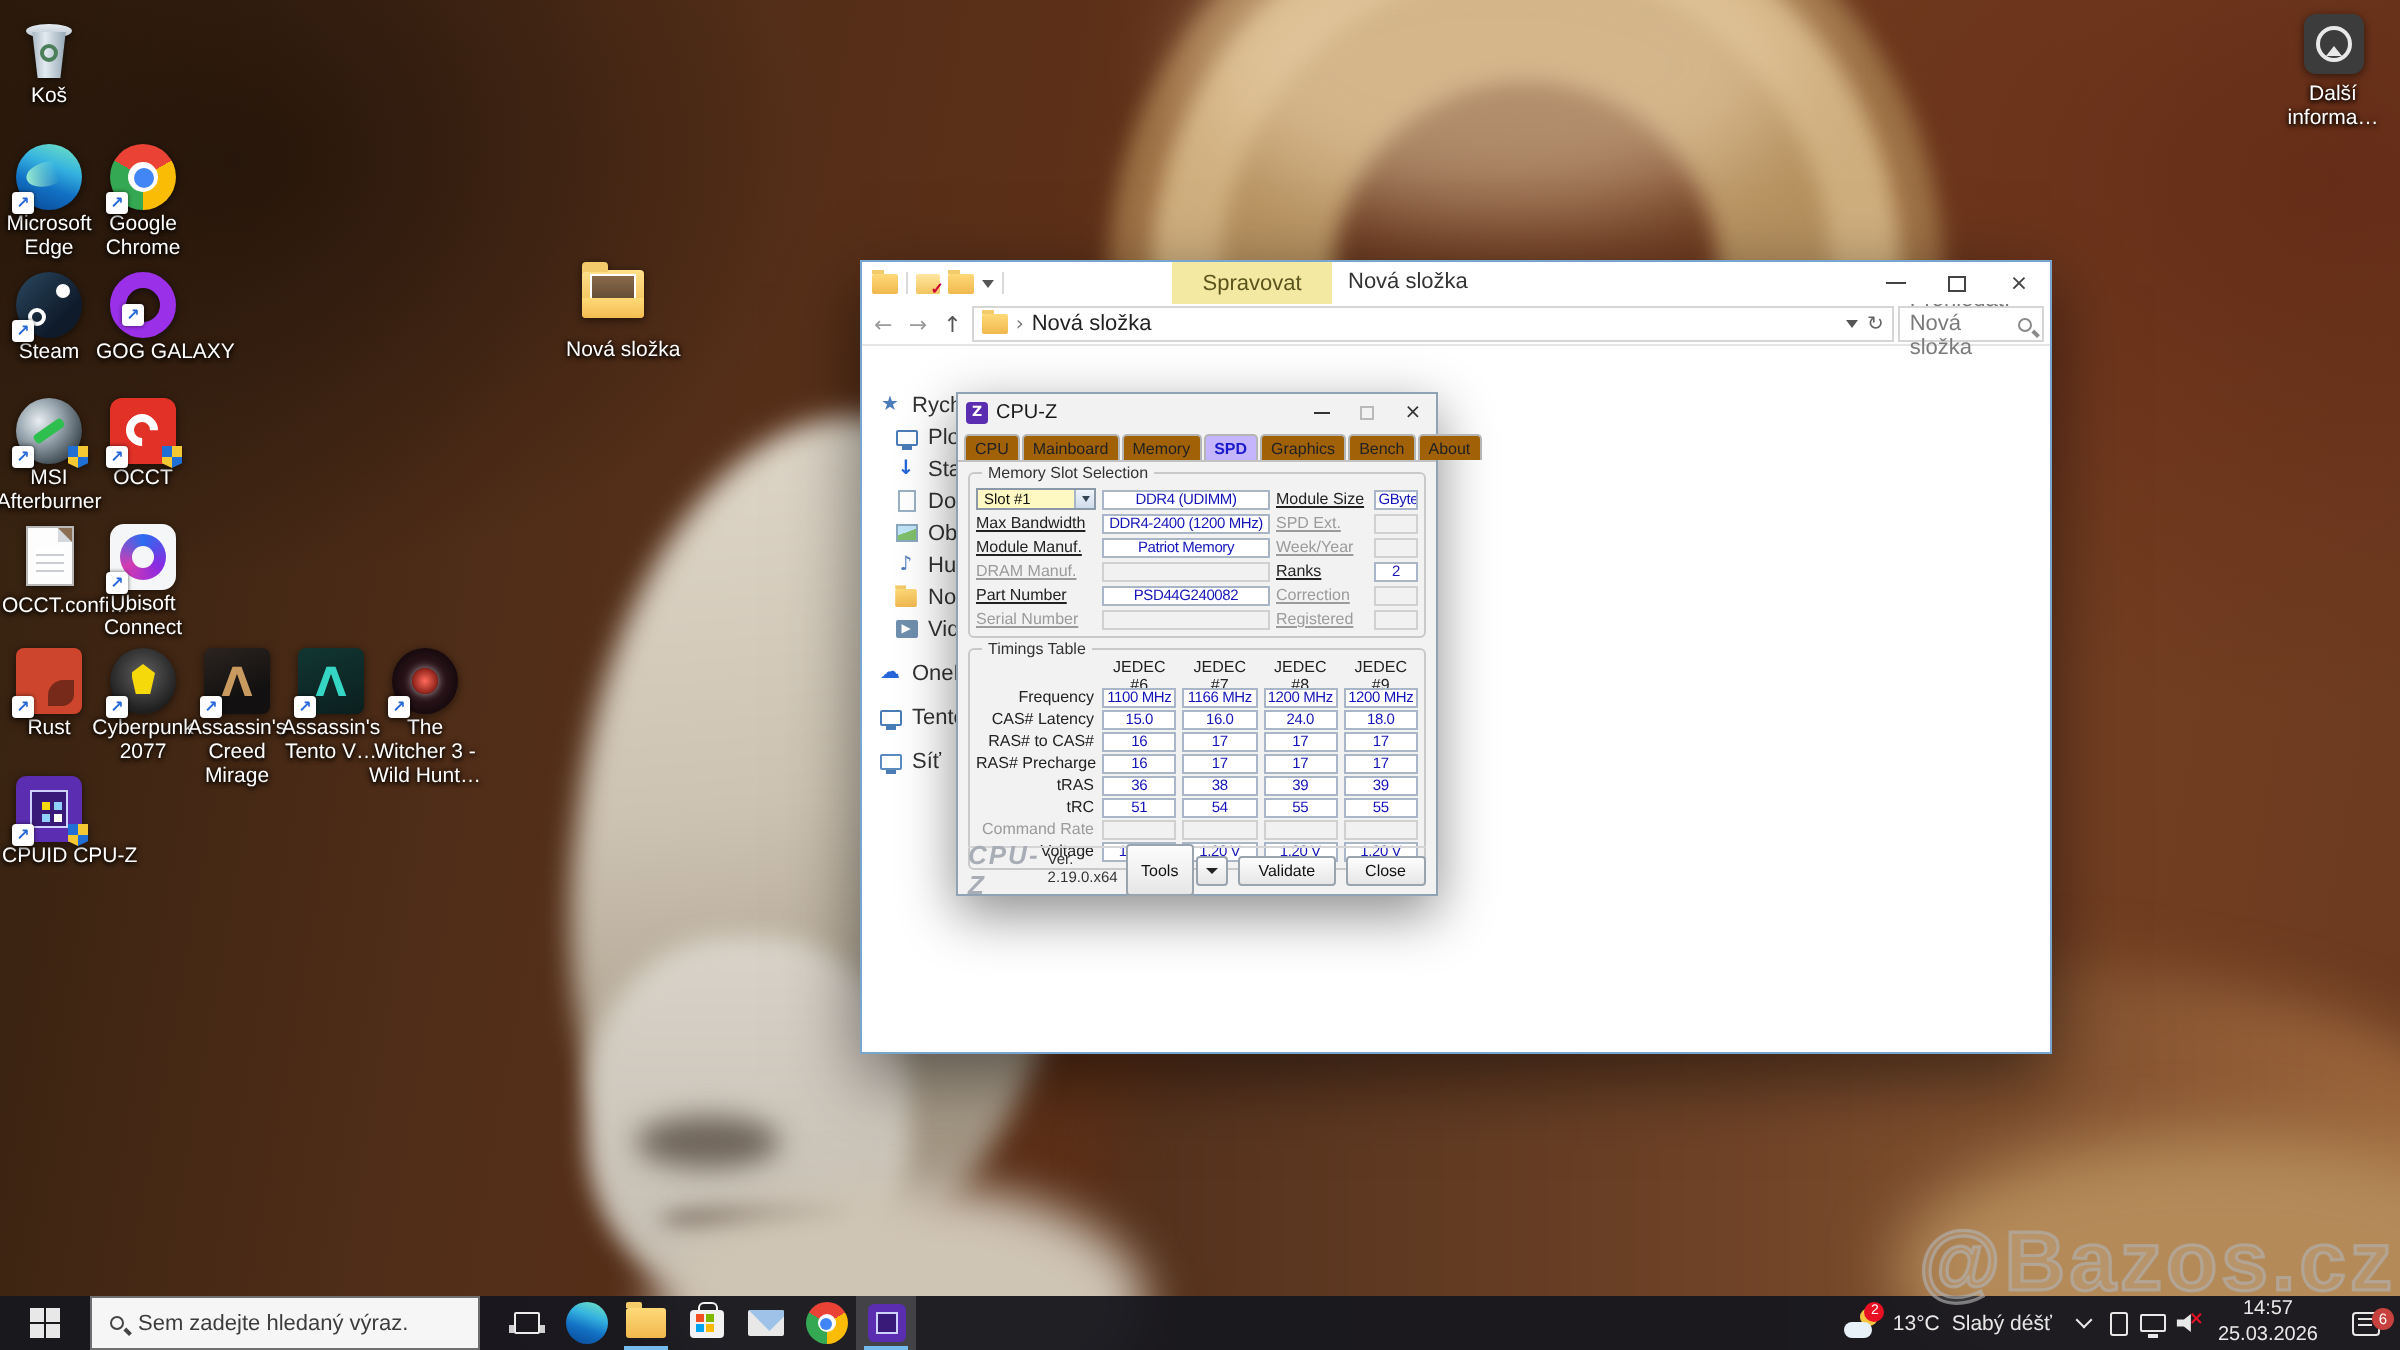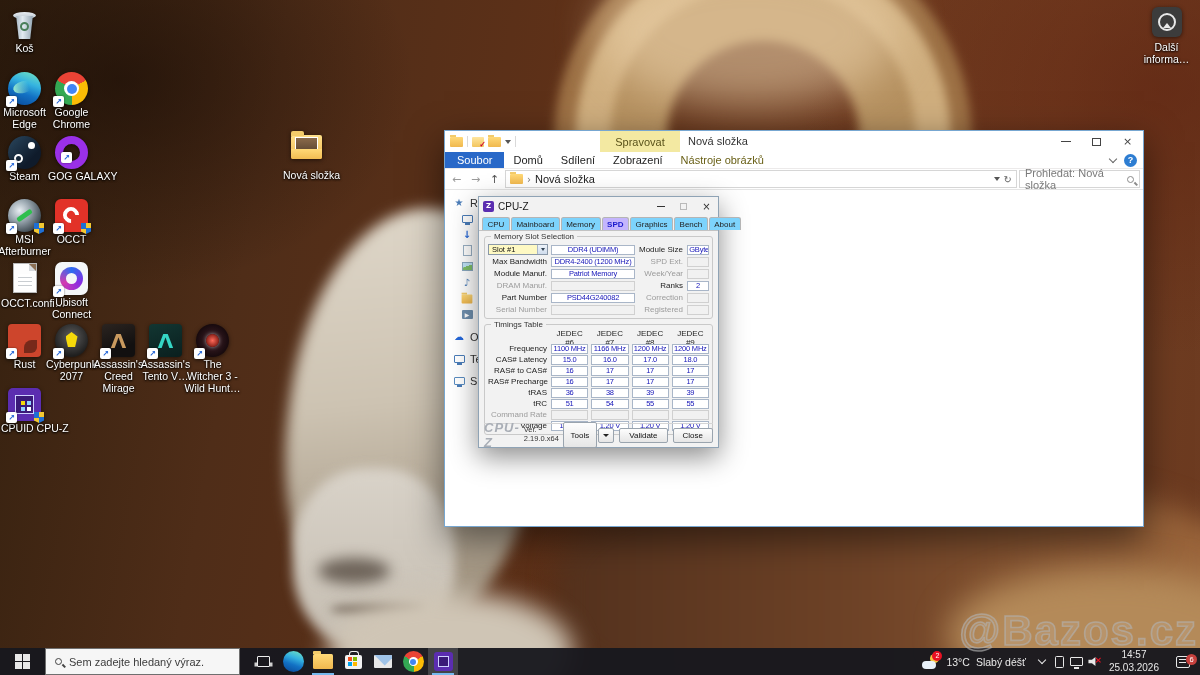--- a/index.html
+++ b/index.html
@@ -88,21 +88,21 @@
   .a-fold { width:31px; height:24px; margin:6px auto 0; background:linear-gradient(#ffe08a,#f0b84e); border-radius:2px; position:relative; }
   .a-fold::before { content:""; position:absolute; left:0; top:-4px; width:13px; height:5px; background:#f3cb6a; border-radius:2px 2px 0 0; }
   .a-fold .photo { position:absolute; left:4px; top:2px; right:4px; bottom:6px; background:linear-gradient(#8a6a4a,#5d4632); border:1px solid #fff; }
   .a-fold .front { position:absolute; left:0; right:0; bottom:0; height:10px; background:linear-gradient(#ffd977,#f2bd52); border-radius:0 0 2px 2px; }
   .a-spot { width:30px; height:30px; margin:1px auto 0; background:#3c3c3c; border-radius:6px; position:relative; }
   .a-spot .cir { position:absolute; inset:6px; border:2px solid #e8e8e8; border-radius:50%; }
   .a-spot .mt { position:absolute; left:11px; bottom:9px; width:0; height:0;
     border-left:4px solid transparent; border-right:4px solid transparent; border-bottom:5px solid #e8e8e8; }
 
   
-  #explorer { position:absolute; left:444px; top:130px; width:700px; height:397px; background:#fff;
+  #explorer { position:absolute; left:430px; top:130px; width:596px; height:397px; background:#fff;
     border:1px solid #77a7d1; box-shadow:0 12px 34px rgba(0,0,0,.5); z-index:10; font-size:11px; color:#222; }
   .ex-title { height:21px; position:relative; display:flex; align-items:center; background:#fff; }
   .qat { display:flex; align-items:center; gap:4px; padding-left:5px; }
   .mini-fold { width:13px; height:10px; background:linear-gradient(#ffd978,#f0b84e); border-radius:1px; position:relative; }
   .mini-fold::before { content:""; position:absolute; left:0; top:-2px; width:6px; height:2px; background:#f3cb6a; }
   .mini-prop { width:12px; height:10px; background:linear-gradient(#ffe6a0,#f2c55e); border-radius:1px; position:relative; }
   .mini-prop::after { content:"✓"; position:absolute; right:-2px; bottom:-2px; color:#c03; font-size:8px; font-weight:bold; }
   .qsep { width:1px; height:11px; background:#d9d9d9; }
   .caret-d { width:0; height:0; border-left:3.5px solid transparent; border-right:3.5px solid transparent; border-top:4px solid #555; }
   .manage-tab { position:absolute; left:155px; top:0; width:80px; height:21px; background:#f3e9a2;
@@ -156,26 +156,26 @@
     border:1px solid #8fa3b5; box-shadow:0 9px 26px rgba(0,0,0,.45); z-index:20; color:#1a1a1a; }
   .cz-title { height:18px; display:flex; align-items:center; gap:4px; padding-left:4px; font-size:10px; }
   .cz-ico { width:11px; height:11px; background:#5b2db0; border-radius:2px; color:#fff; font-size:7px; font-weight:bold;
     display:flex; align-items:center; justify-content:center; }
   .cz-ctrl { margin-left:auto; display:flex; height:18px; }
   .czb { width:23px; display:flex; align-items:center; justify-content:center; color:#333; font-size:10px; }
   .czb .bar { width:8px; height:1px; background:#333; }
   .czb .sq { width:7px; height:7px; border:1px solid #b9b9b9; }
   .cz-tabs { display:flex; padding:2px 3px 0; border-bottom:1px solid #c2c2c2; }
   .ctab { font-size:8px; padding:1.5px 4.5px; border:1px solid #b5b5b5; border-bottom:none; border-radius:2.5px 2.5px 0 0;
-    background:#7dd3fc; margin-right:1px; color:#222; white-space:nowrap; }
+    background:#a16207; margin-right:1px; color:#222; white-space:nowrap; }
   .ctab.active { background:#c4b5fd; color:#1a1acc; font-weight:bold; }
   .grp { margin:5px 5px 0; border:1px solid #c9c9c9; border-radius:3px; position:relative; padding:7px 3px 3px; }
   .grp-title { position:absolute; top:-5px; left:6px; background:#f2f2f2; padding:0 3px; font-size:8px; color:#333; }
   .g1 { display:grid; grid-template-columns:60px 84px 46px 1fr; grid-auto-rows:11px; gap:1px 3px; align-items:center; }
-  .llab { font-size:8px; text-align:right; padding-right:1px; color:#222; white-space:nowrap; }
+  .llab { font-size:8px; padding-right:1px; color:#222; white-space:nowrap;text-decoration:underline; }
   .llab.dis, .tlab.dis { color:#9b9b9b; }
   .fld { height:10px; background:#fff; border:1px solid #a9b6c8; color:#1414b8; font-size:7.5px;
     display:flex; align-items:center; justify-content:center; white-space:nowrap; overflow:hidden; letter-spacing:-.2px; }
   .fld.dis { background:#f1f1f1; border-color:#d0d0d0; }
   .combo { height:11px; background:#fef9c3; border:1px solid #8a98a8; font-size:7.5px; display:flex; align-items:center;
     padding-left:3px; position:relative; color:#111; }
   .combo .cbtn { position:absolute; right:0; top:0; bottom:0; width:10px; background:linear-gradient(#eef3fa,#cfdcec);
     border-left:1px solid #a9b6c8; display:flex; align-items:center; justify-content:center; }
   .combo .cbtn i { width:0; height:0; border-left:2.5px solid transparent; border-right:2.5px solid transparent; border-top:3px solid #345; }
   .g2 { display:grid; grid-template-columns:60px repeat(4,1fr); grid-auto-rows:11px; gap:0 3px; align-items:center; }
@@ -414,31 +414,20 @@
     <div class="ex-controls">
       <div class="wbtn">
           <span class="bar"></span>
         </div>
       <div class="wbtn">
           <span class="sq"></span>
         </div>
       <div class="wbtn gly">×</div>
     </div>
   </div>
-  <div class="ex-tabs">
-    <div class="ex-tab file">Soubor</div>
-    <div class="ex-tab">Domů</div>
-    <div class="ex-tab">Sdílení</div>
-    <div class="ex-tab">Zobrazení</div>
-    <div class="ex-tab tools">Nástroje obrázků</div>
-    <div class="ribbon-right">
-      <span class="caret-u"></span>
-      <span class="help-dot">?</span>
-    </div>
-  </div>
   <div class="ex-addr">
     <span class="navb gly">←</span>
     <span class="navb gly">→</span>
     <span class="navb up gly">↑</span>
     <div class="addr-box">
       <span class="mini-fold"></span>
       <span class="crumb gly">›</span>
       <span>Nová složka</span>
       <span class="sp"></span>
       <span class="caret-d"></span>
@@ -589,21 +578,21 @@
 
       <div class="tlab">Frequency</div>
       <div class="fld">1100 MHz</div>
       <div class="fld">1166 MHz</div>
       <div class="fld">1200 MHz</div>
       <div class="fld">1200 MHz</div>
 
       <div class="tlab">CAS# Latency</div>
       <div class="fld">15.0</div>
       <div class="fld">16.0</div>
-      <div class="fld">17.0</div>
+      <div class="fld">24.0</div>
       <div class="fld">18.0</div>
 
       <div class="tlab">RAS# to CAS#</div>
       <div class="fld">16</div>
       <div class="fld">17</div>
       <div class="fld">17</div>
       <div class="fld">17</div>
 
       <div class="tlab">RAS# Precharge</div>
       <div class="fld">16</div>

